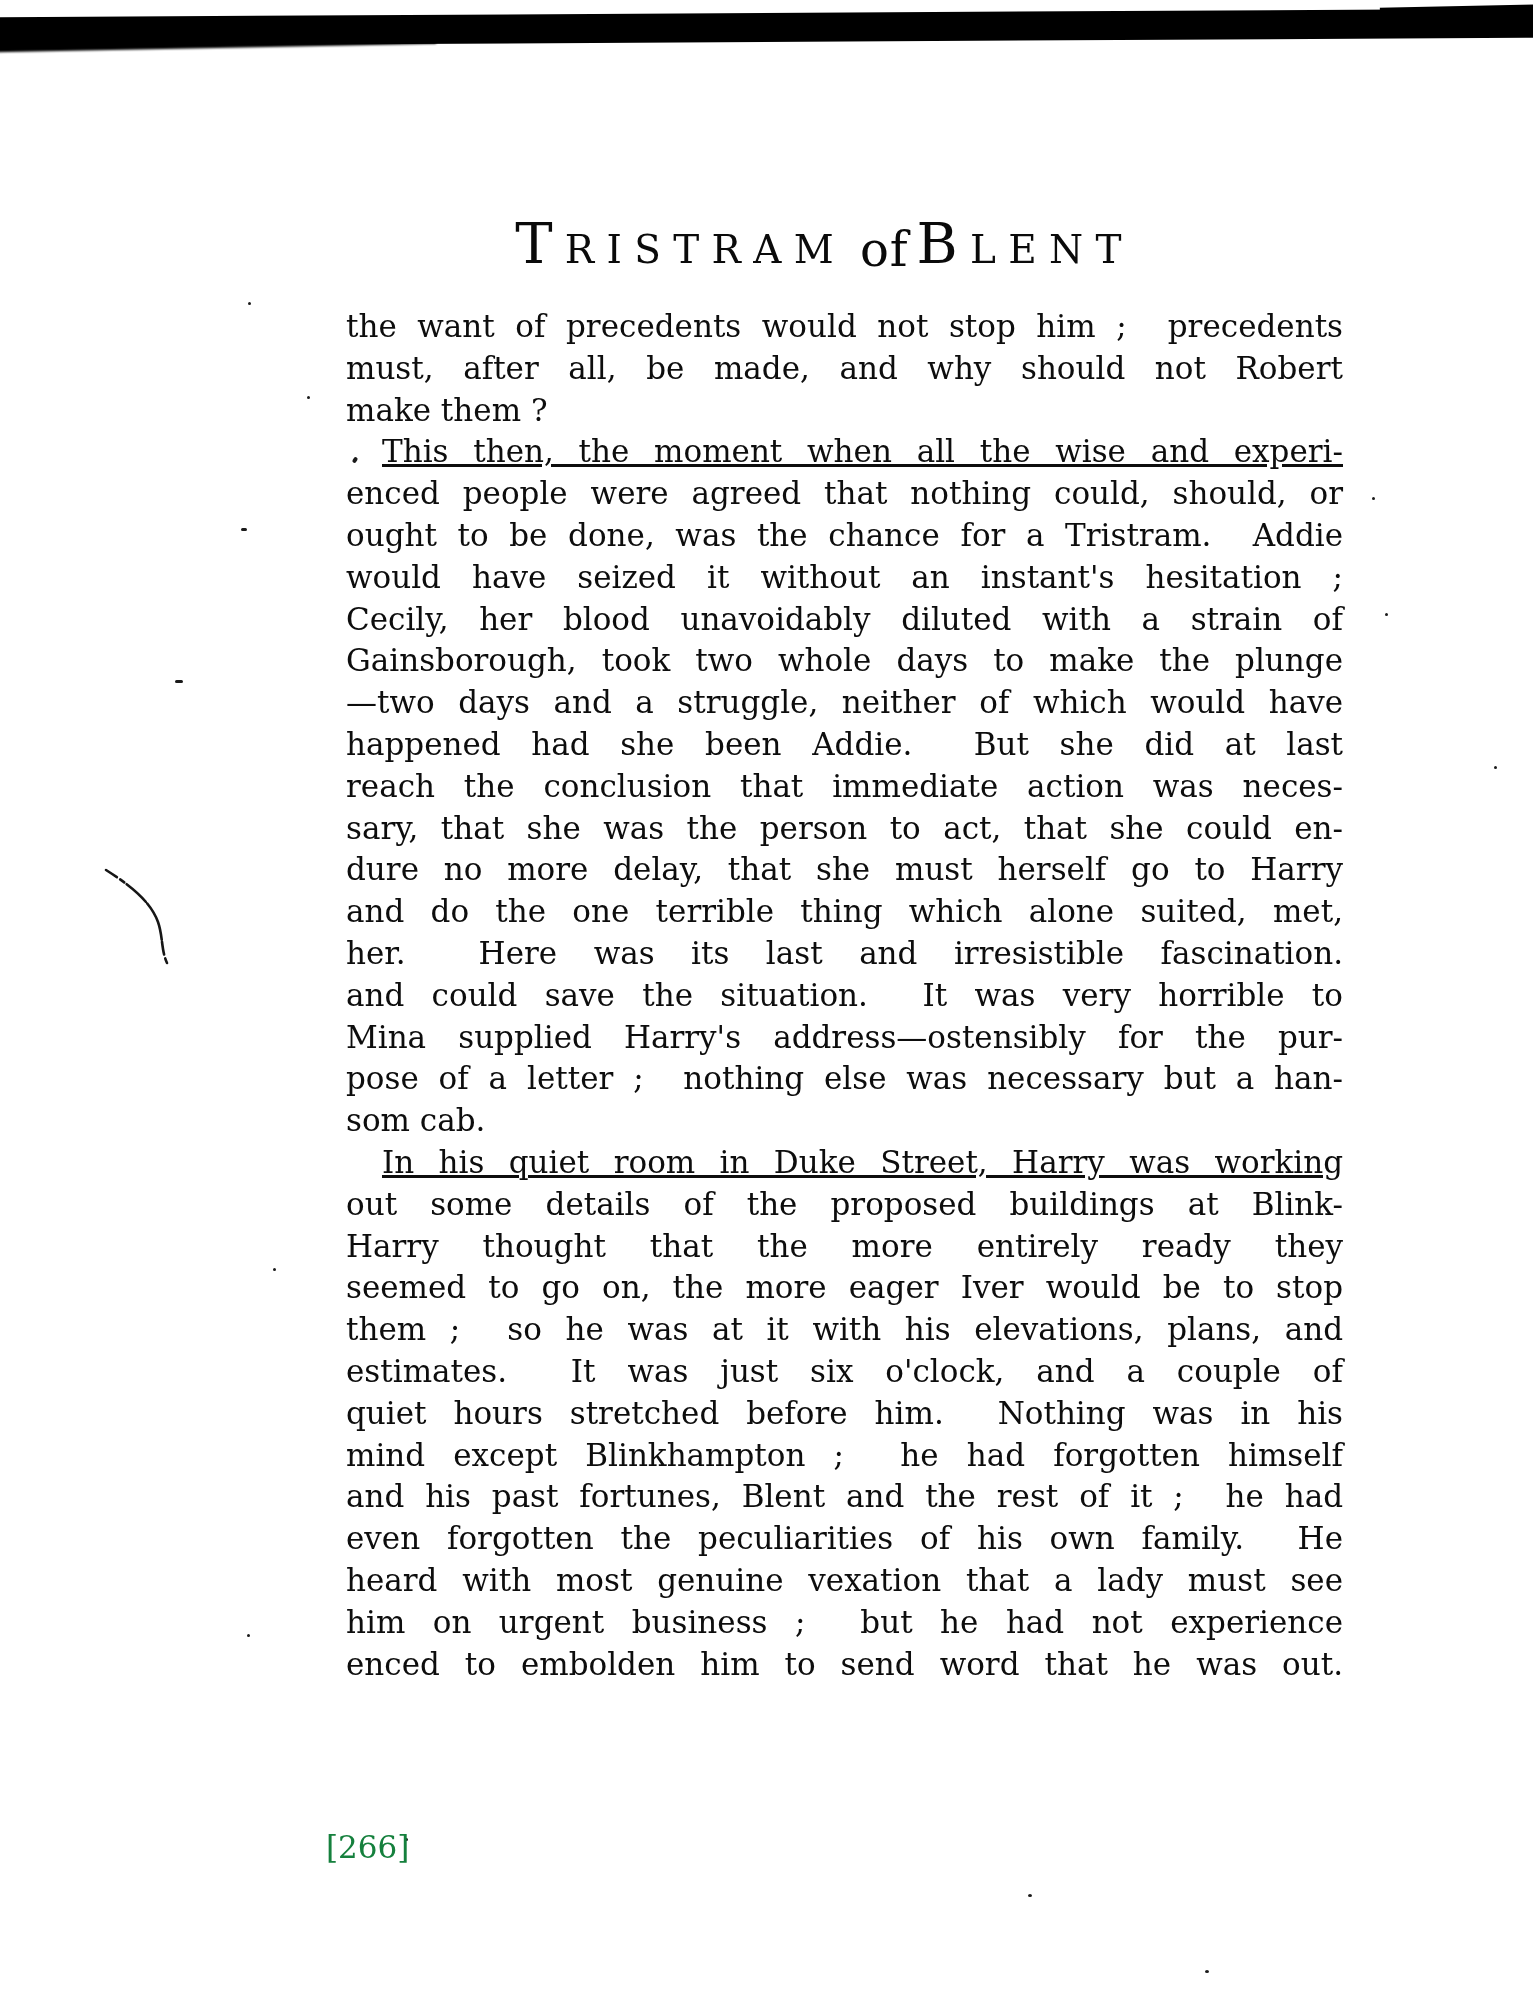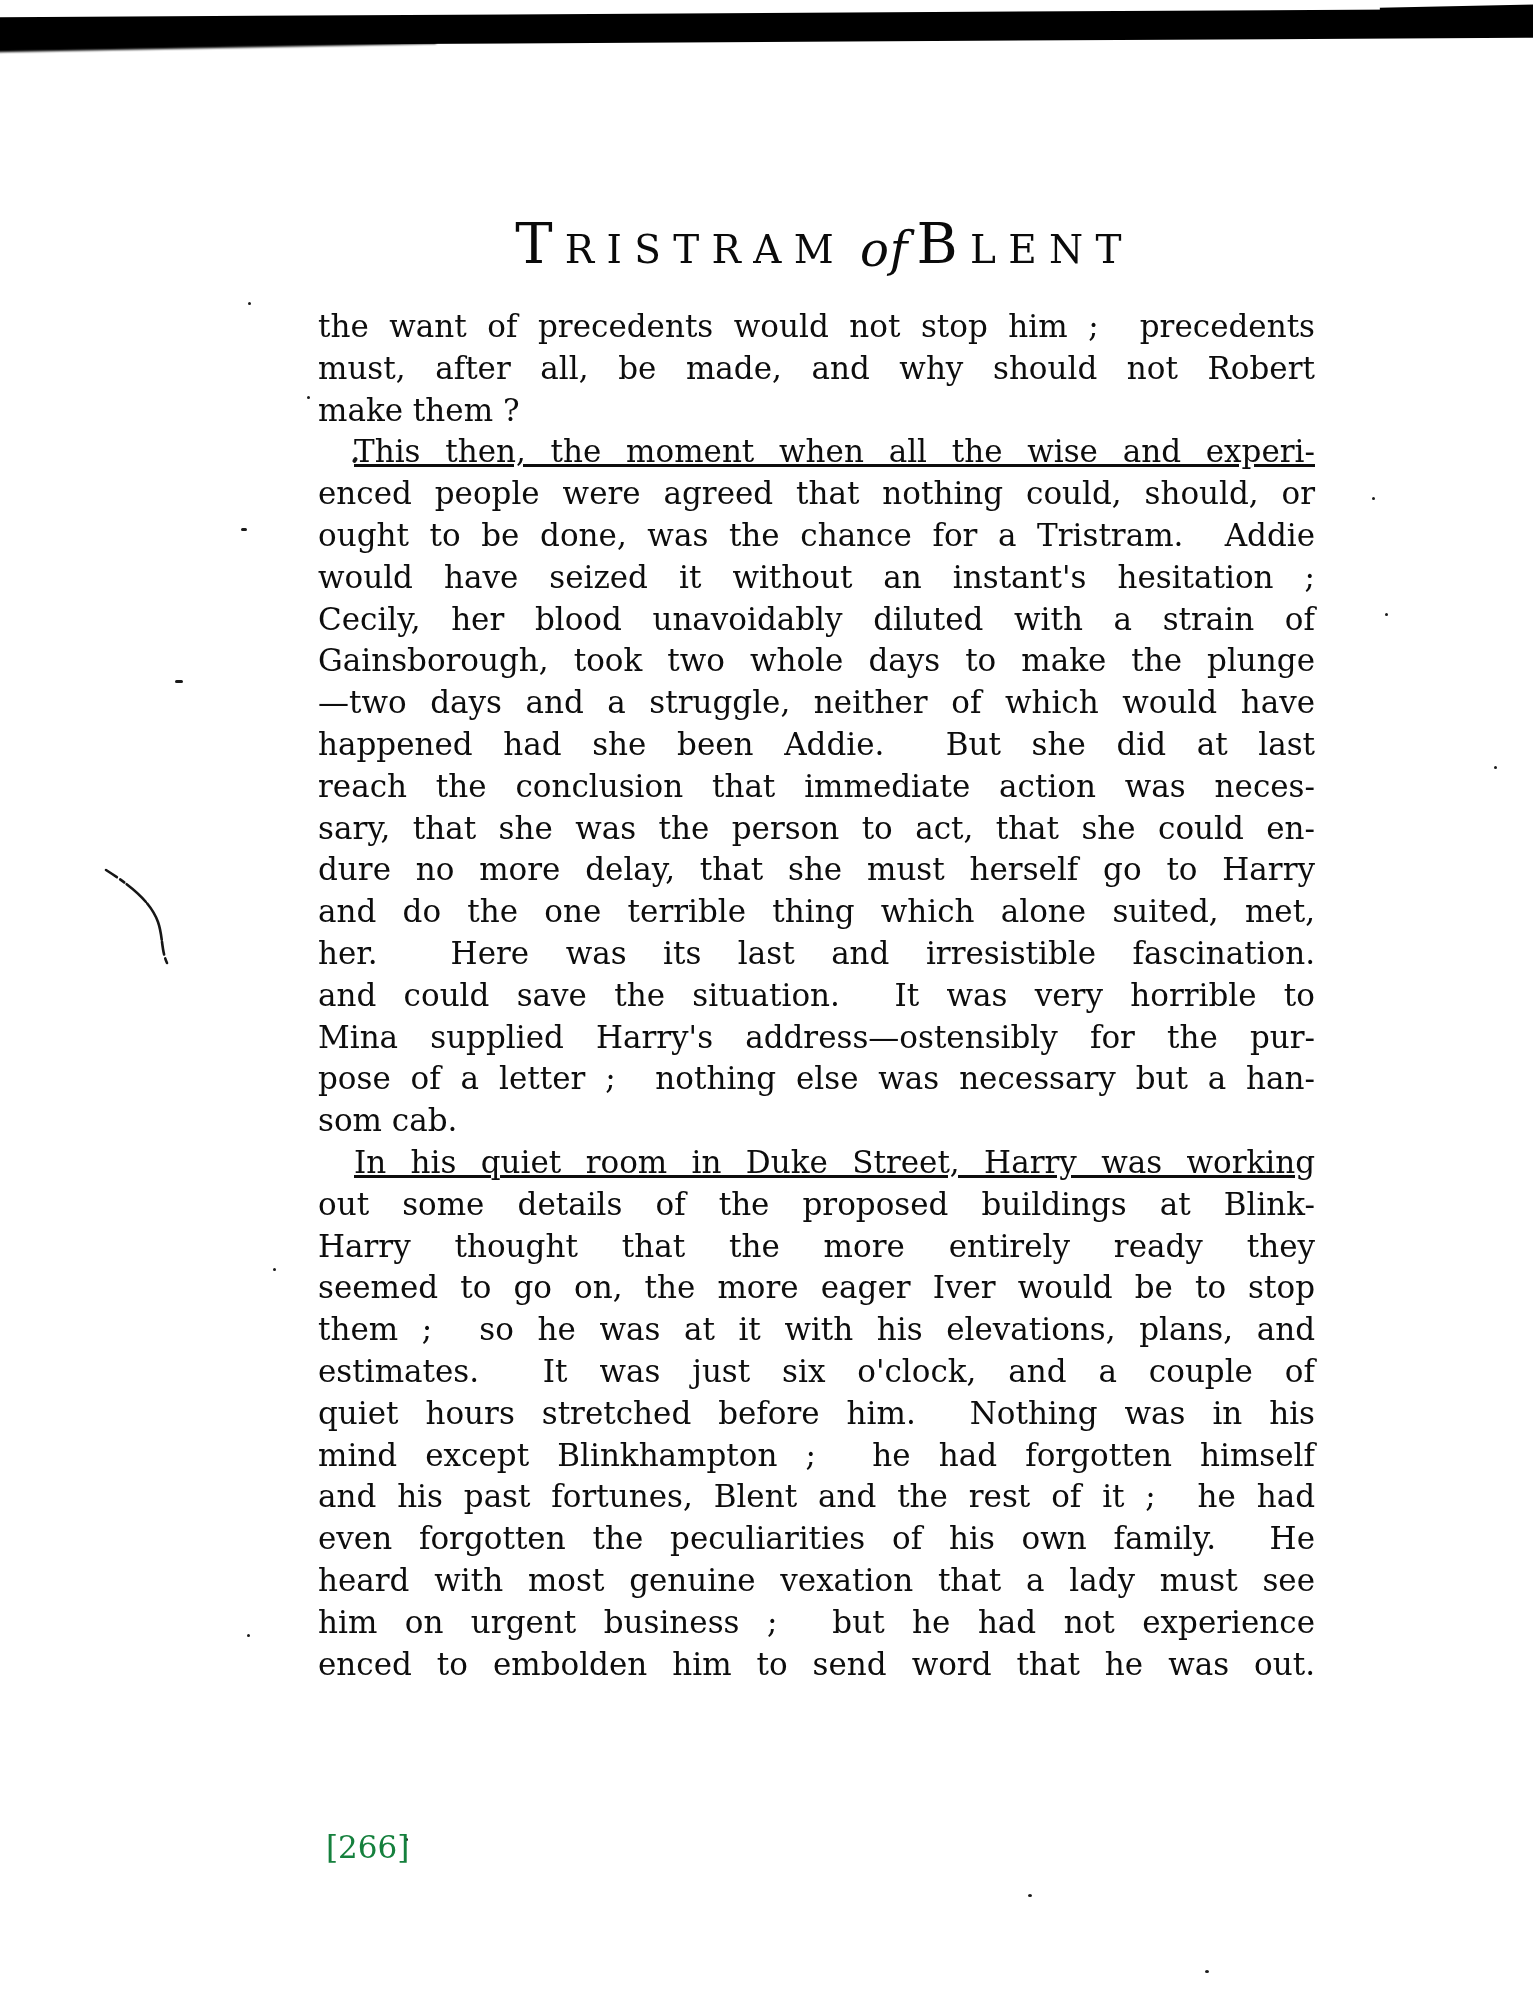--- a/index.html
+++ b/index.html
@@ -65,33 +65,32 @@
     line-height: 64px;
     white-space: nowrap;
     color: #0a0a0a;
   }
   .tword.smallcaps {
     font-variant: small-caps;
     font-size: 56px;
     letter-spacing: 0.22em;
   }
   .tword.of-italic {
-    font-style: italic;
     font-size: 48px;
     letter-spacing: 0.02em;
     margin: 0 8px 0 14px;
     position: relative;
     top: 3px;
   }
 
   
   .text-block {
     position: absolute;
     top: 306px;
-    left: 318px;
+    left: 346px;
     width: 997px;
     font-size: 31px;
     line-height: 41.8px;
   }
   .line {
     text-align: justify;
     text-align-last: justify;
   }
   .line.short {
     text-align-last: left;

